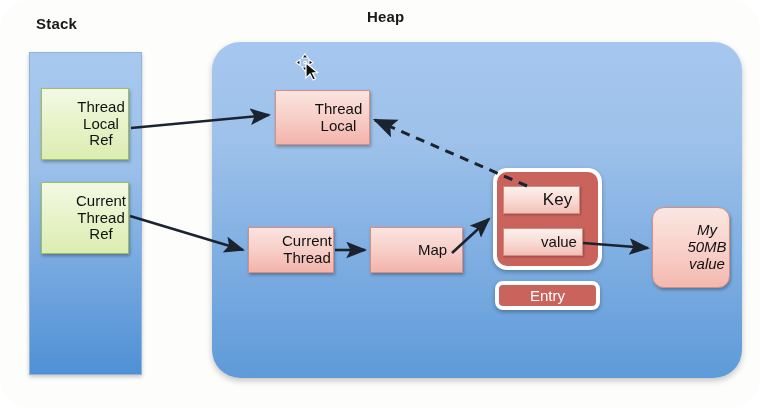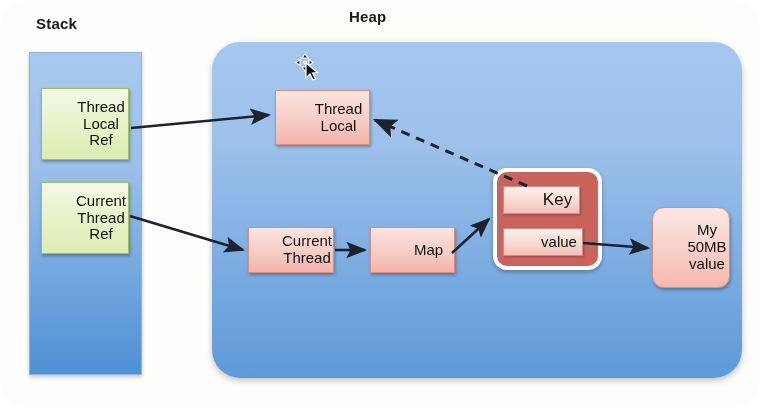--- a/index.html
+++ b/index.html
@@ -22,21 +22,21 @@
   
   .region-label {
     position: absolute;
     font-size: 15px;
     font-weight: bold;
     color: #1a1a1a;
     letter-spacing: 0.2px;
     white-space: nowrap;
   }
   #stack-label { left: 36px; top: 15px; }
-  #heap-label  { left: 349px; top: 8px; }
+  #heap-label  { left: 367px; top: 8px; }
 
   
   .stack-container {
     position: absolute;
     left: 29px;
     top: 52px;
     width: 111px;
     height: 321px;
     background: linear-gradient(to bottom, #a8c8ef 0%, #9cc0ea 35%, #4f90d5 100%);
     border: 1px solid #8fb4db;
@@ -75,34 +75,35 @@
   .node-pink {
     background: linear-gradient(to bottom, #fbe3df 0%, #f7cfc8 50%, #f3b3ab 100%);
     border: 1px solid #d98e84;
     box-shadow: 1px 2px 3px rgba(0,0,0,0.30);
   }
   .node-pink-round {
     background: linear-gradient(to bottom, #fbe6e1 0%, #f8d2cb 50%, #f4b8af 100%);
     border: 1px solid #d98e84;
     border-radius: 12px;
     box-shadow: 1px 2px 3px rgba(0,0,0,0.30);
+    font-style: italic;
   }
   .node-inner {
     background: linear-gradient(to bottom, #fdf0ec 0%, #f8d9d2 55%, #f2c0b7 100%);
     border: 1px solid #cf8d83;
     box-shadow: 1px 1px 2px rgba(0,0,0,0.25);
   }
 
   
   #thread-local-ref   { left: 41px;  top: 88px;  width: 88px;  height: 72px; }
   #current-thread-ref { left: 41px;  top: 182px; width: 88px;  height: 72px; }
 
   #thread-local-node  { left: 275px; top: 90px;  width: 95px;  height: 55px; }
   #current-thread-node{ left: 248px; top: 227px; width: 86px;  height: 46px; }
-  #map-node           { left: 370px; top: 227px; width: 85px;  height: 46px; }
+  #map-node           { left: 370px; top: 227px; width: 93px;  height: 46px; }
   #my-value-node      { left: 652px; top: 207px; width: 78px;  height: 81px;
                         font-size: 15px; }
 
   
   .entry-group {
     position: absolute;
     left: 493px;
     top: 168px;
     width: 109px;
     height: 102px;
@@ -176,20 +177,21 @@
 Local</div>
   <div class="node node-pink" id="current-thread-node">Current
 Thread</div>
   <div class="node node-pink" id="map-node">Map</div>
   <div class="node node-inner" id="key-node">Key</div>
   <div class="node node-inner" id="value-node">value</div>
   <div class="node node-pink-round" id="my-value-node">My
 50MB
 value</div>
 
+  <div class="entry-label-box">Entry</div>
 
   <svg id="arrows" viewBox="0 0 760 408" xmlns="http://www.w3.org/2000/svg">
     <defs>
       <marker id="ah" markerWidth="9" markerHeight="9" refX="7.2" refY="3.2" orient="auto" markerUnits="strokeWidth">
         <path d="M0,0 L8,3.2 L0,6.4 L1.6,3.2 z" fill="#1b2330"></path>
       </marker>
       <marker id="ah-dash" markerWidth="9" markerHeight="9" refX="7.2" refY="3.2" orient="auto" markerUnits="strokeWidth">
         <path d="M0,0 L8,3.2 L0,6.4 L1.6,3.2 z" fill="#1b2330"></path>
       </marker>
     </defs>

